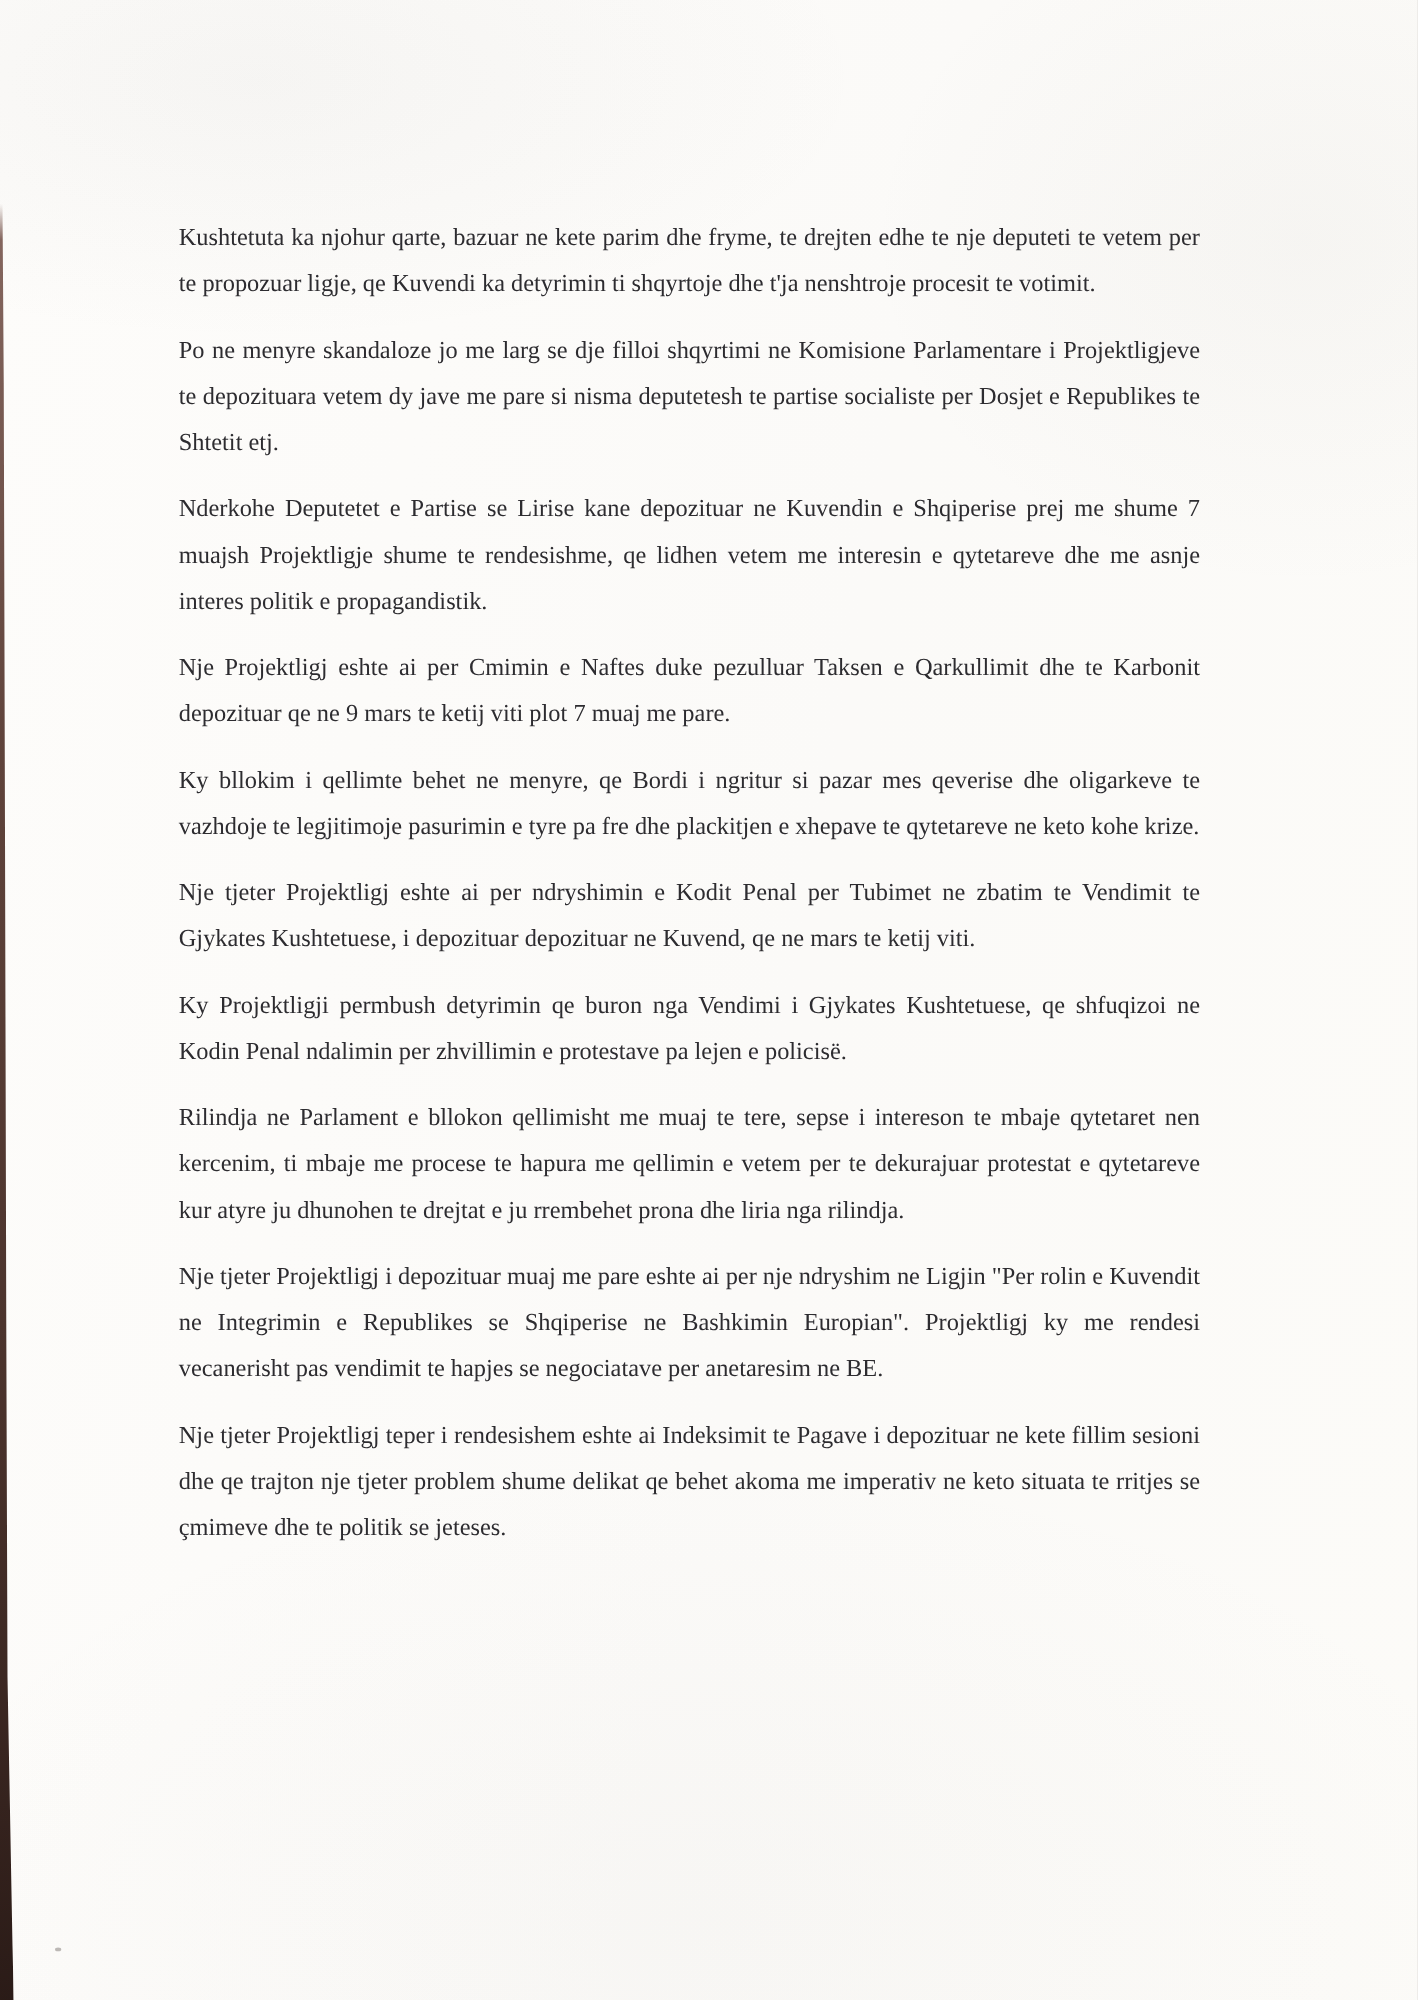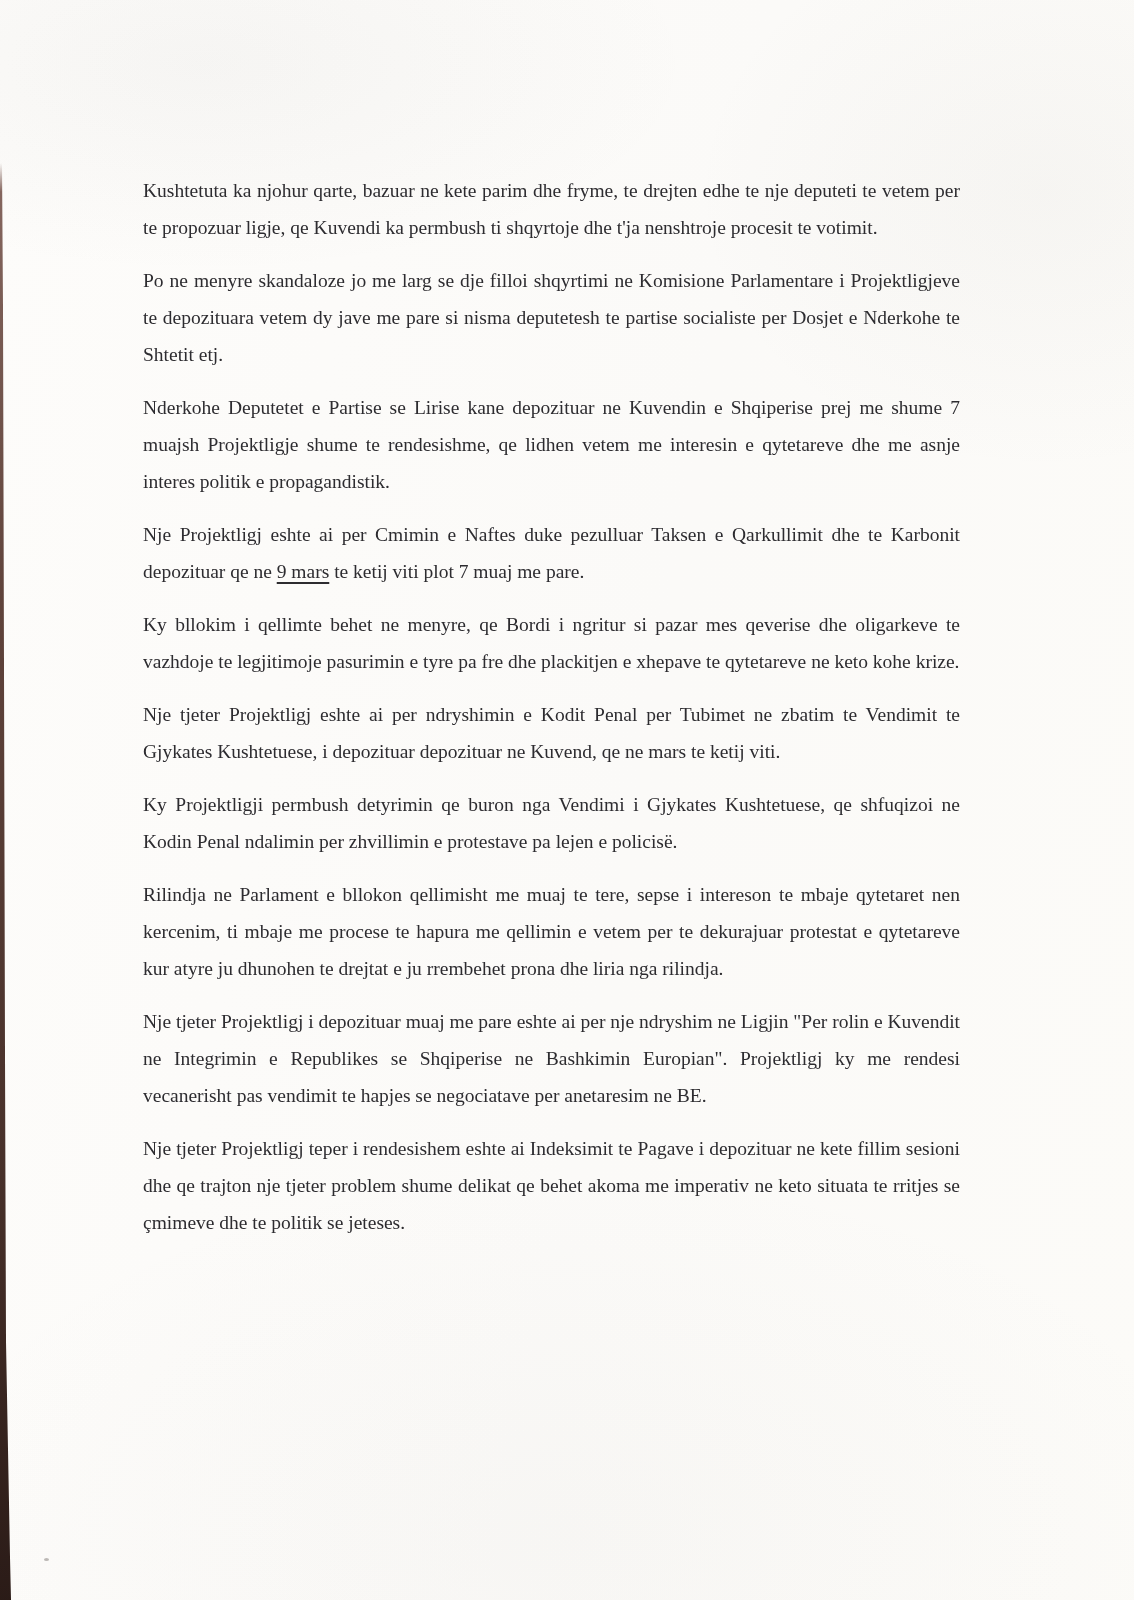--- a/index.html
+++ b/index.html
@@ -57,36 +57,35 @@
     line-height: 37px;
     text-align: justify;
     text-align-last: left;
     text-rendering: optimizeLegibility;
   }
   .text-block p {
     margin: 0 0 16px 0;
     filter: blur(0.2px);
   }
   .u-date {
-    text-decoration: underline;
     text-decoration-thickness: 1.5px;
     text-underline-offset: 4px;
   }
 </style>
 </head>
 <body>
 
 <div class="page">
 
   <div class="scan-edge"></div>
   <div class="scan-speck"></div>
 
   <main class="text-block">
-    <p>Kushtetuta ka njohur qarte, bazuar ne kete parim dhe fryme, te drejten edhe te nje deputeti te vetem per te propozuar ligje, qe Kuvendi ka permbush ti shqyrtoje dhe t'ja nenshtroje procesit te votimit.</p>
-    <p>Po ne menyre skandaloze jo me larg se dje filloi shqyrtimi ne Komisione Parlamentare i Projektligjeve te depozituara vetem dy jave me pare si nisma deputetesh te partise socialiste per Dosjet e Nderkohe te Shtetit etj.</p>
+    <p>Kushtetuta ka njohur qarte, bazuar ne kete parim dhe fryme, te drejten edhe te nje deputeti te vetem per te propozuar ligje, qe Kuvendi ka detyrimin ti shqyrtoje dhe t'ja nenshtroje procesit te votimit.</p>
+    <p>Po ne menyre skandaloze jo me larg se dje filloi shqyrtimi ne Komisione Parlamentare i Projektligjeve te depozituara vetem dy jave me pare si nisma deputetesh te partise socialiste per Dosjet e Republikes te Shtetit etj.</p>
     <p>Nderkohe Deputetet e Partise se Lirise kane depozituar ne Kuvendin e Shqiperise prej me shume 7 muajsh Projektligje shume te rendesishme, qe lidhen vetem me interesin e qytetareve dhe me asnje interes politik e propagandistik.</p>
     <p><span>Nje Projektligj eshte ai per Cmimin e Naftes duke pezulluar Taksen e Qarkullimit dhe te Karbonit depozituar qe ne </span><span class="u-date">9 mars</span><span> te ketij viti plot 7 muaj me pare.</span></p>
     <p>Ky bllokim i qellimte behet ne menyre, qe Bordi i ngritur si pazar mes qeverise dhe oligarkeve te vazhdoje te legjitimoje pasurimin e tyre pa fre dhe plackitjen e xhepave te qytetareve ne keto kohe krize.</p>
     <p>Nje tjeter Projektligj eshte ai per ndryshimin e Kodit Penal per Tubimet ne zbatim te Vendimit te Gjykates Kushtetuese, i depozituar depozituar ne Kuvend, qe ne mars te ketij viti.</p>
     <p>Ky Projektligji permbush detyrimin qe buron nga Vendimi i Gjykates Kushtetuese, qe shfuqizoi ne Kodin Penal ndalimin per zhvillimin e protestave pa lejen e policisë.</p>
     <p>Rilindja ne Parlament e bllokon qellimisht me muaj te tere, sepse i intereson te mbaje qytetaret nen kercenim, ti mbaje me procese te hapura me qellimin e vetem per te dekurajuar protestat e qytetareve kur atyre ju dhunohen te drejtat e ju rrembehet prona dhe liria nga rilindja.</p>
     <p>Nje tjeter Projektligj i depozituar muaj me pare eshte ai per nje ndryshim ne Ligjin "Per rolin e Kuvendit ne Integrimin e Republikes se Shqiperise ne Bashkimin Europian". Projektligj ky me rendesi vecanerisht pas vendimit te hapjes se negociatave per anetaresim ne BE.</p>
     <p>Nje tjeter Projektligj teper i rendesishem eshte ai Indeksimit te Pagave i depozituar ne kete fillim sesioni dhe qe trajton nje tjeter problem shume delikat qe behet akoma me imperativ ne keto situata te rritjes se çmimeve dhe te politik se jeteses.</p>
   </main>
 

